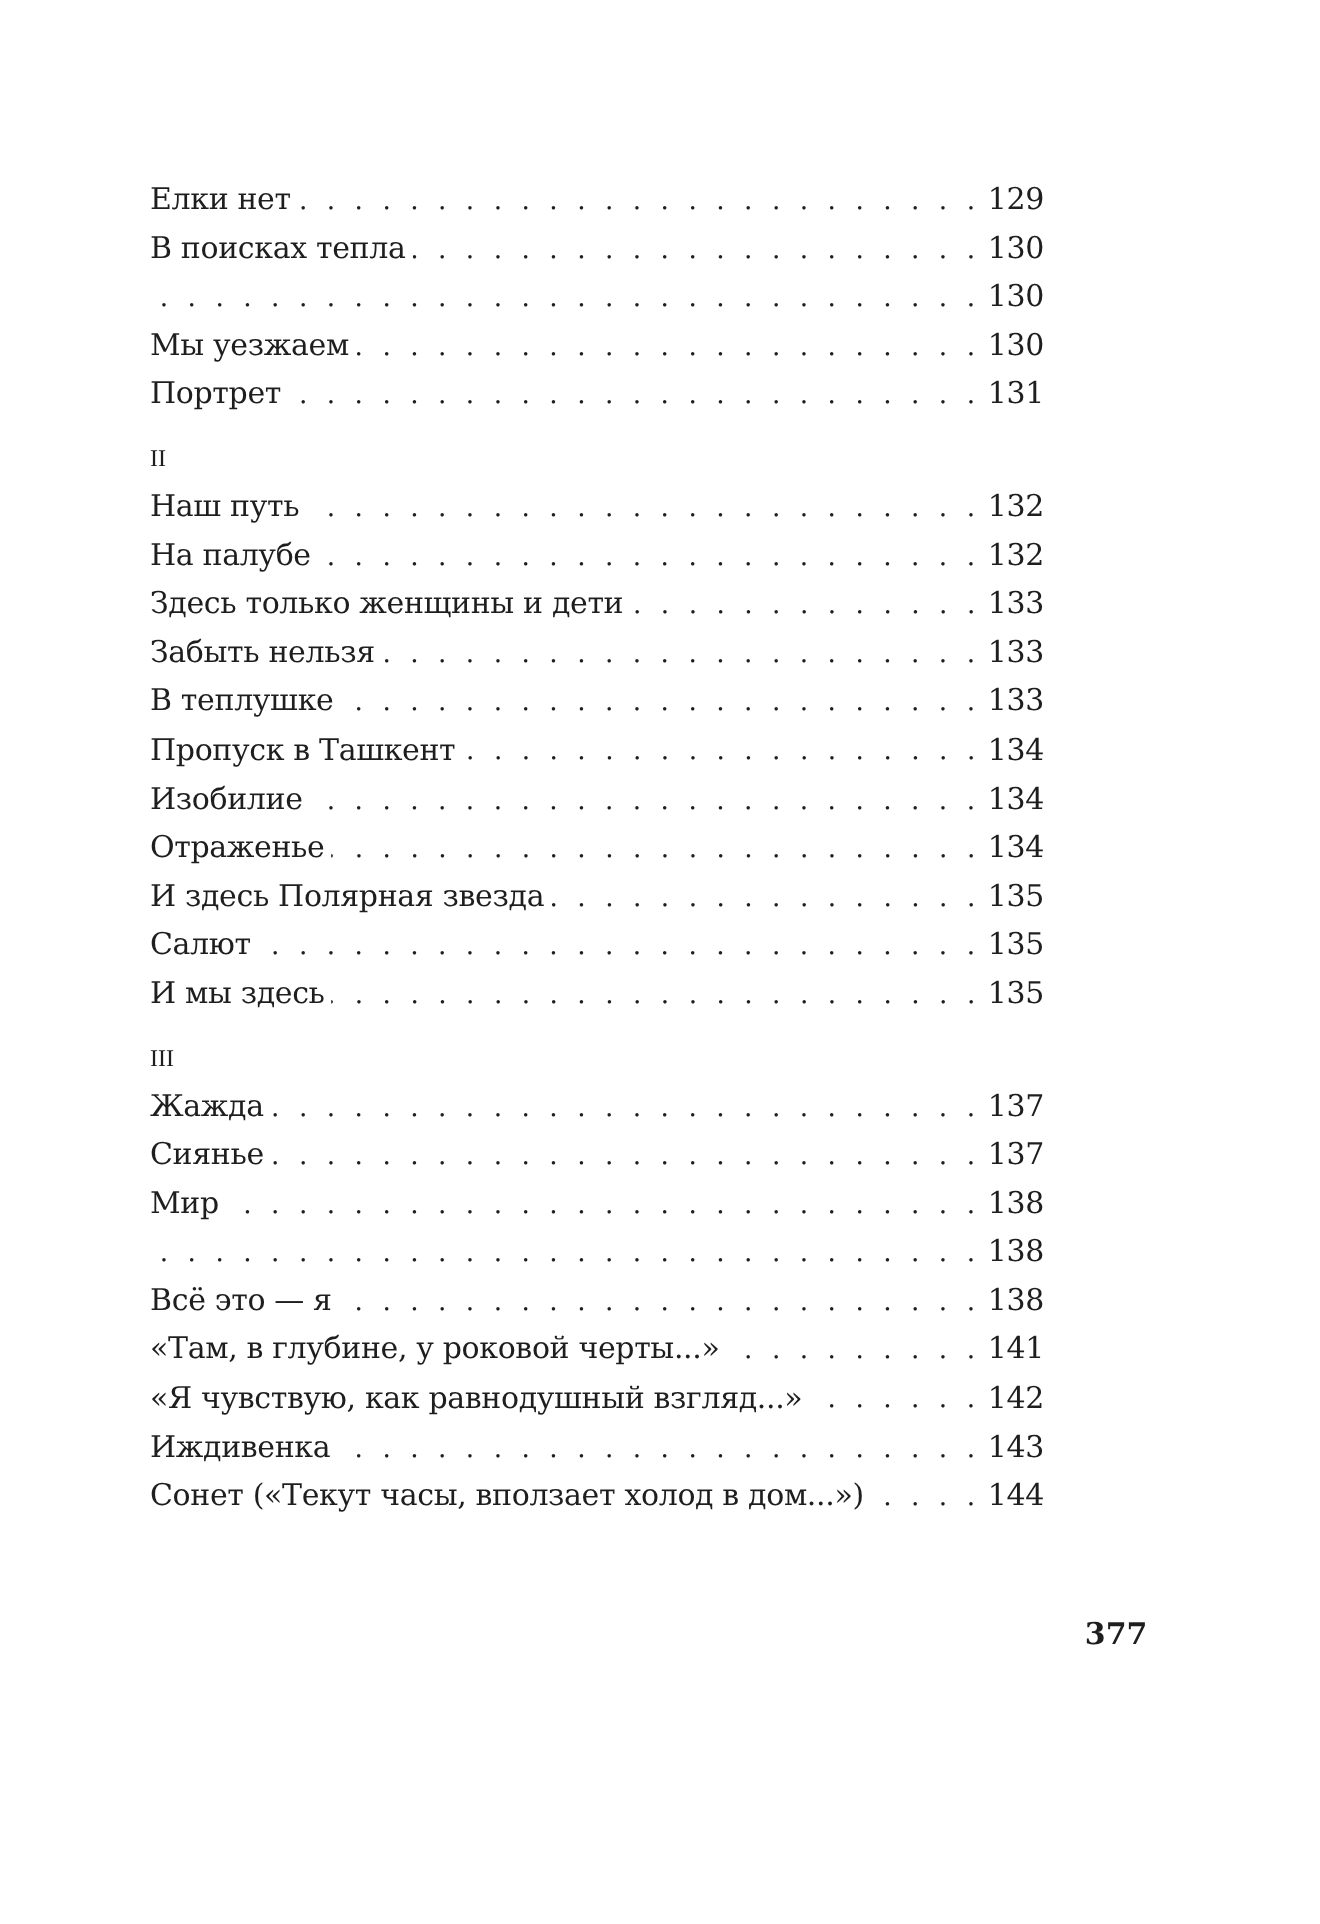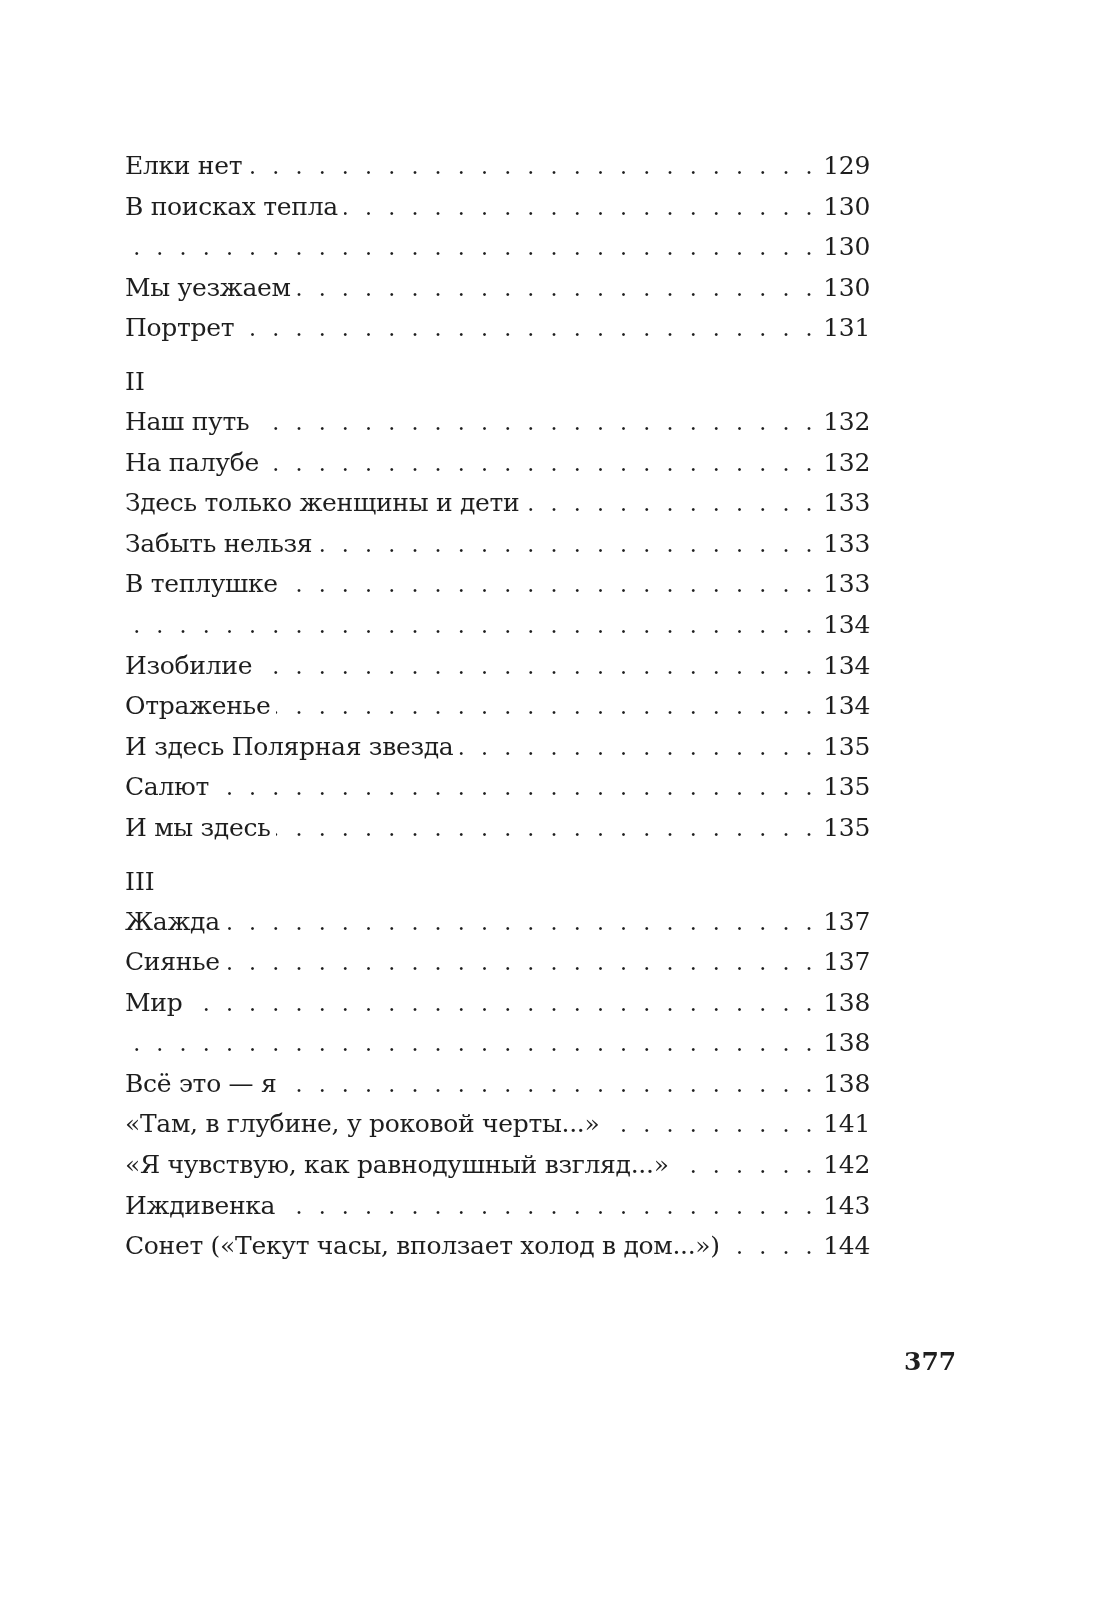--- a/index.html
+++ b/index.html
@@ -3,21 +3,21 @@
 <meta charset="utf-8">
 <style>
   html, body { margin: 0; padding: 0; background: #ffffff; }
   body { width: 1100px; height: 1603px; position: relative; overflow: hidden;
          font-family: "DejaVu Serif", "Liberation Serif", serif; color: #1e1e1e; }
   .toc { position: absolute; left: 125px; top: 146px; width: 745px; }
   .row { display: flex; align-items: baseline; height: 40.6px; font-size: 25px; line-height: 40.6px; letter-spacing: -0.3px; }
   .row .t { white-space: nowrap; padding-right: 6px; }
   .row .d { flex: 1; overflow: hidden; white-space: nowrap; letter-spacing: 4.6px; text-align: right; direction: rtl; font-size: 22px; }
   .row .p { white-space: nowrap; padding-left: 6px; min-width: 44px; text-align: right; }
-  .sec { height: 40px; font-size: 25px; line-height: 40px; margin-top: 13px; }
+  .sec { height: 40px; font-size: 20px; line-height: 40px; margin-top: 13px; font-family: Liberation Serif, serif; }
   .author { text-align: center; font-weight: bold; font-size: 25px; height: 40px; line-height: 40px; margin-top: 55px; margin-bottom: 14px; padding-left: 40px; }
   .folio { position: absolute; left: 904px; top: 1344px; font-weight: bold; font-size: 25px; line-height: 36px; }
 </style>
 </head>
 <body>
 
 <div class="toc">
   <div id="g1">
       <div class="row">
         <span class="t">Елки нет</span>
@@ -65,20 +65,21 @@
         <span class="t">Забыть нельзя</span>
         <span class="d">. . . . . . . . . . . . . . . . . . . . . . . . . . . . . . . . . . . . . . . . . . . . . . . . . . . . . . . . . . . . .</span>
         <span class="p">133</span>
       </div>
       <div class="row">
         <span class="t">В теплушке</span>
         <span class="d">. . . . . . . . . . . . . . . . . . . . . . . . . . . . . . . . . . . . . . . . . . . . . . . . . . . . . . . . . . . . .</span>
         <span class="p">133</span>
       </div>
       <div class="row">
+        <span class="t">Пропуск в Ташкент</span>
         <span class="d">. . . . . . . . . . . . . . . . . . . . . . . . . . . . . . . . . . . . . . . . . . . . . . . . . . . . . . . . . . . . .</span>
         <span class="p">134</span>
       </div>
       <div class="row">
         <span class="t">Изобилие</span>
         <span class="d">. . . . . . . . . . . . . . . . . . . . . . . . . . . . . . . . . . . . . . . . . . . . . . . . . . . . . . . . . . . . .</span>
         <span class="p">134</span>
       </div>
       <div class="row">
         <span class="t">Отраженье</span>

